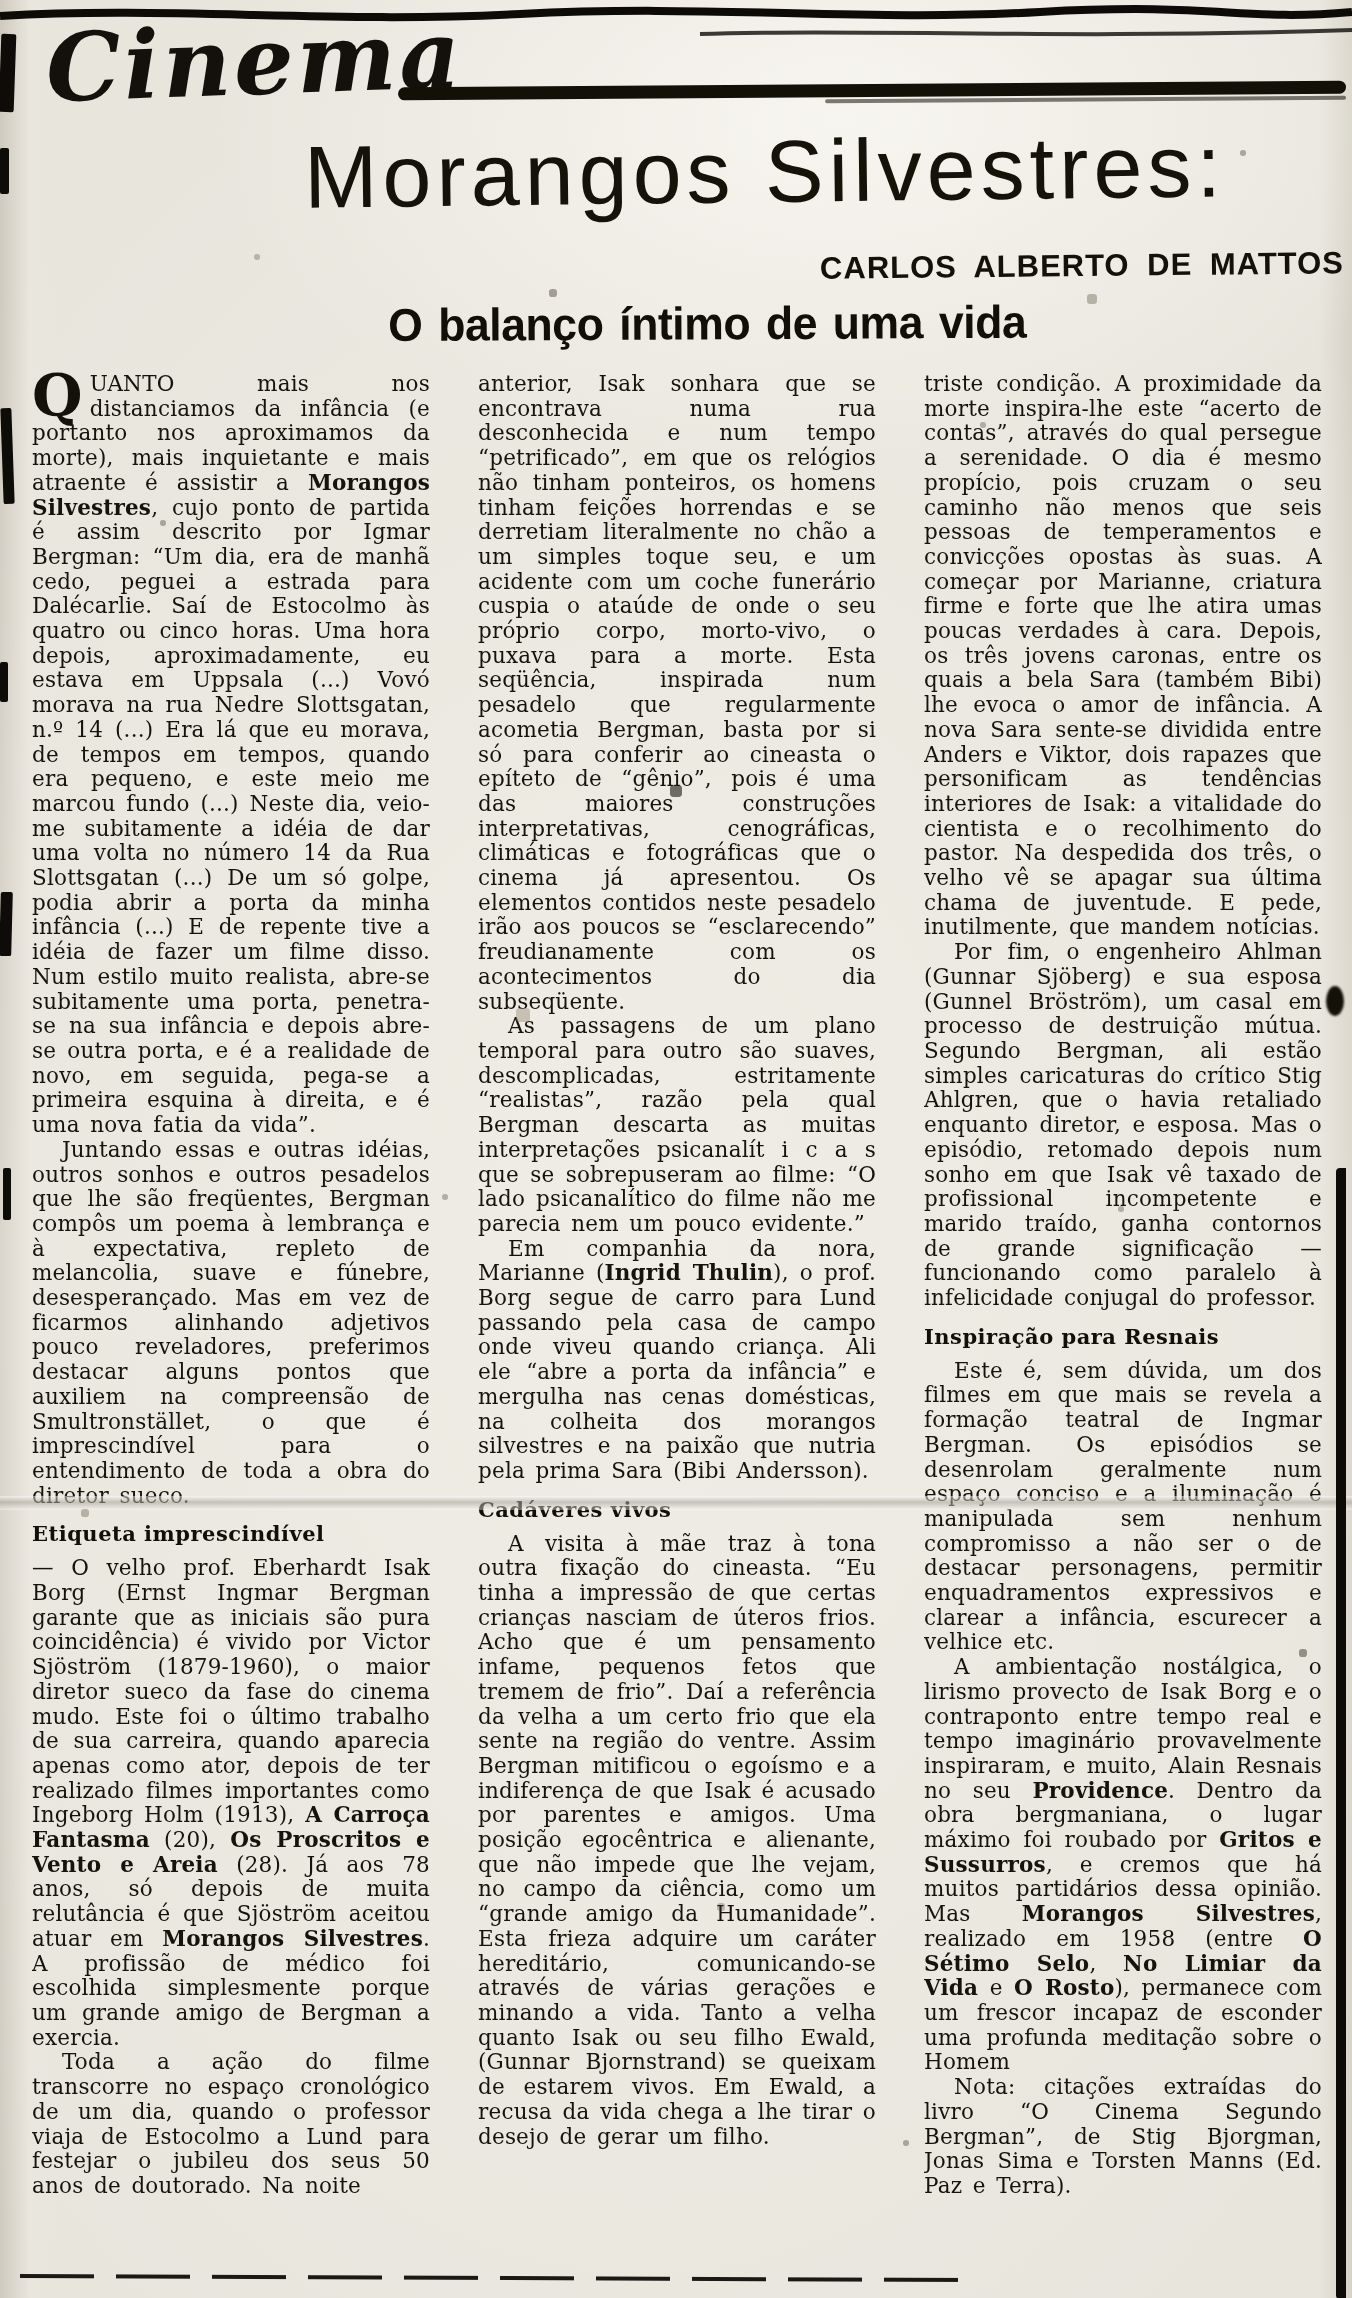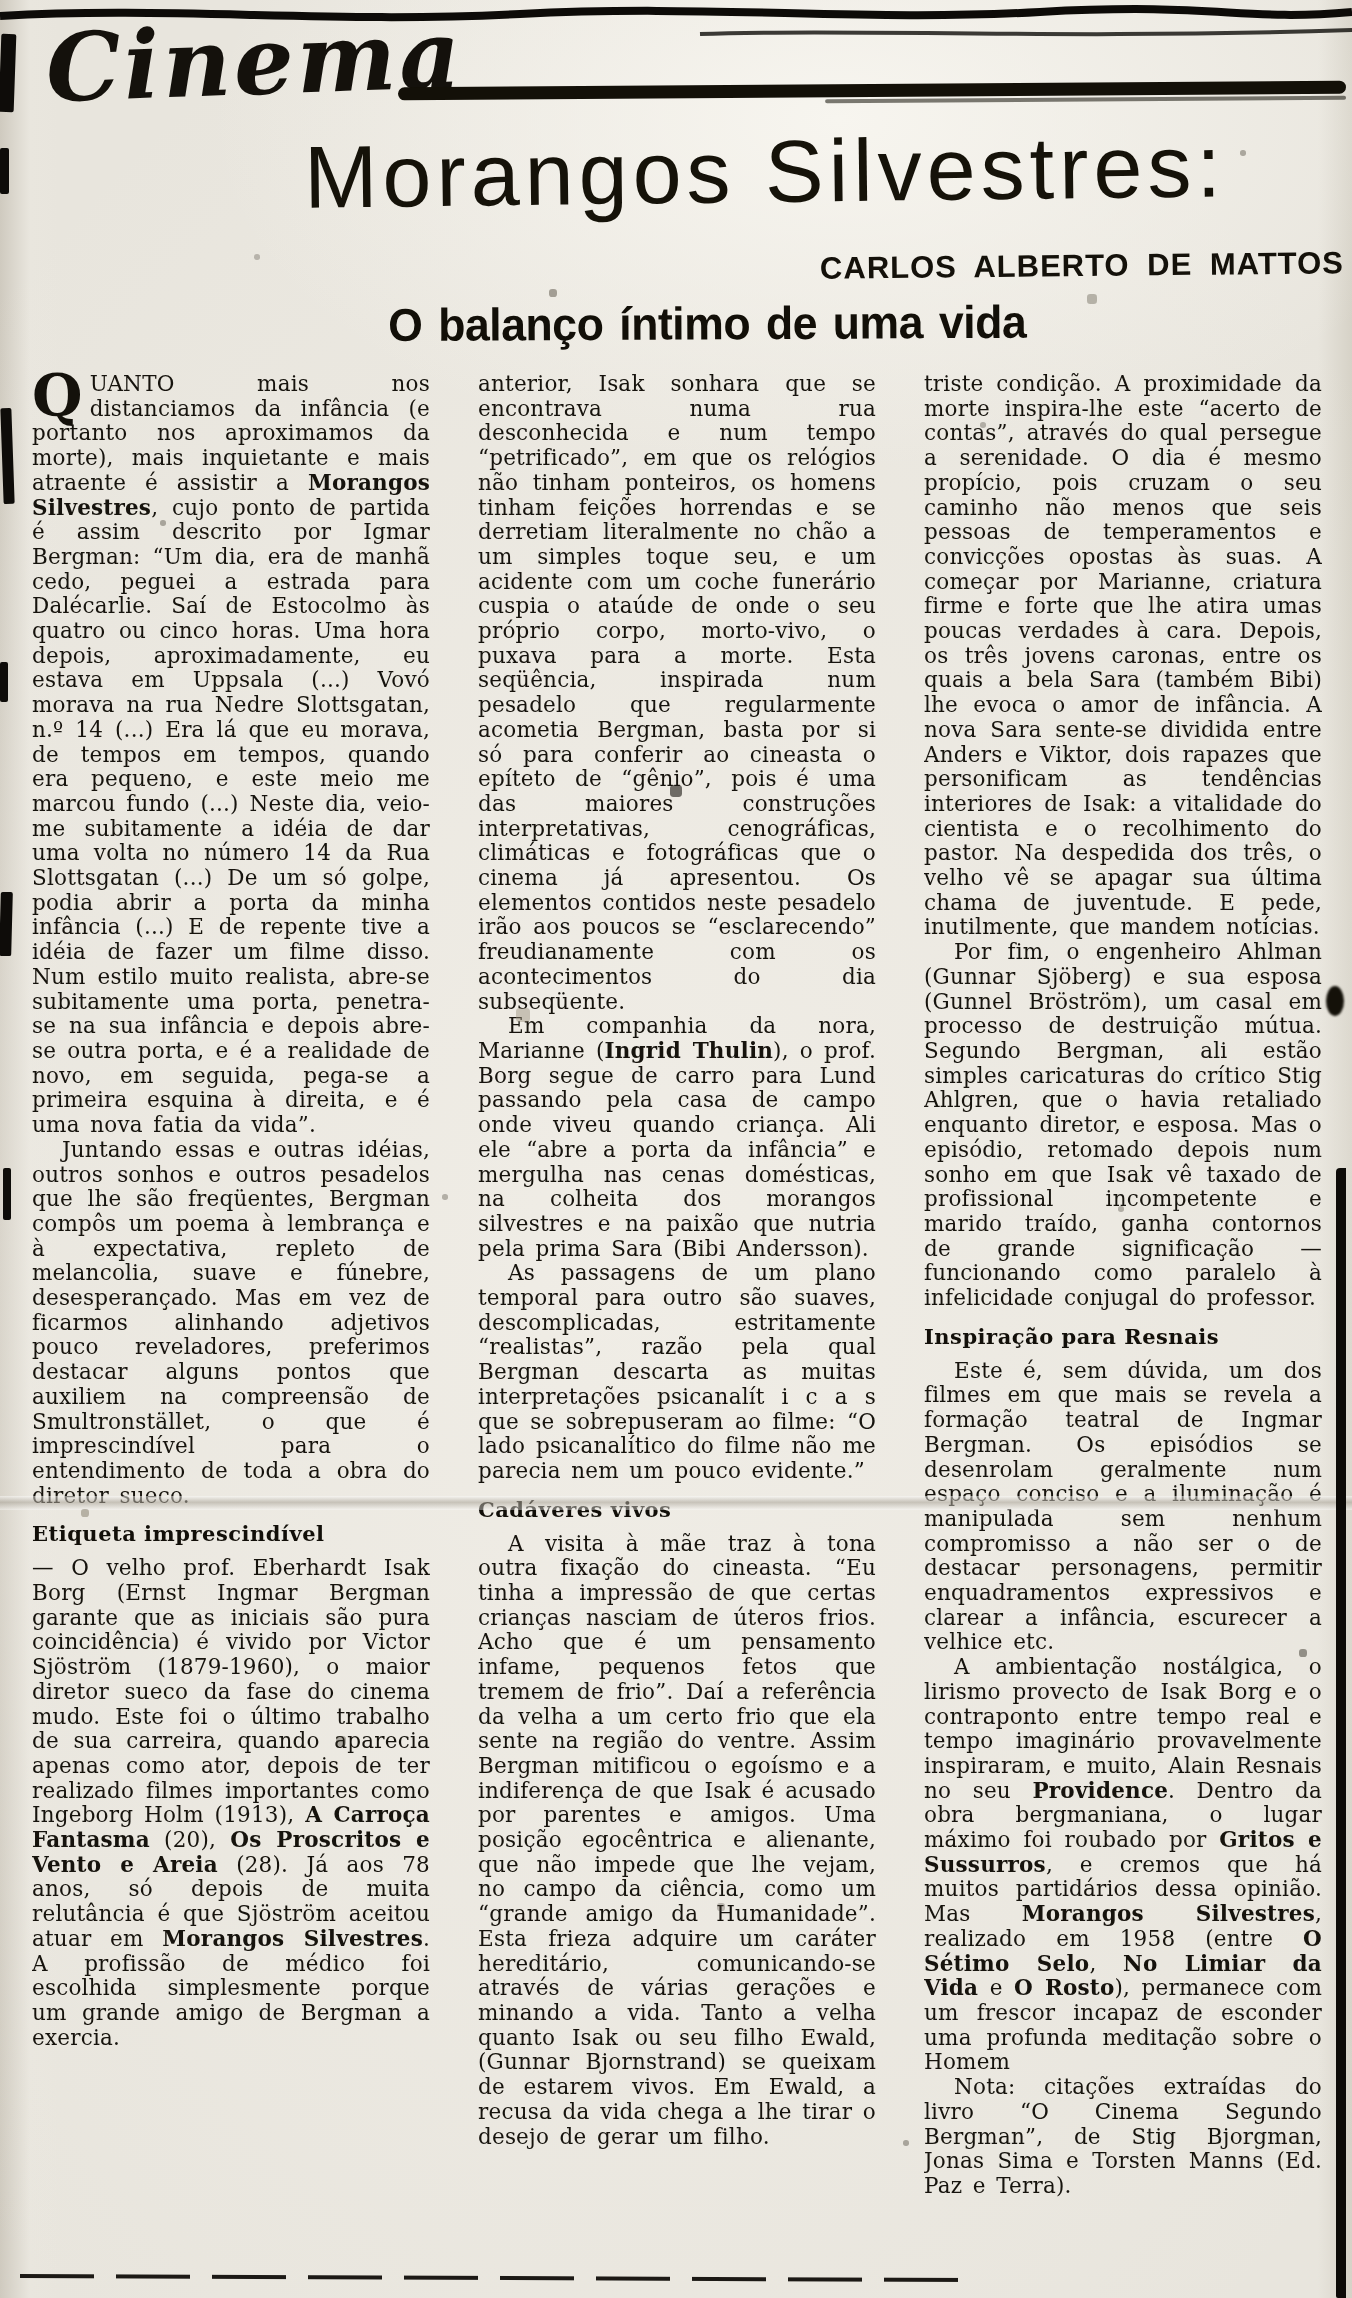--- a/index.html
+++ b/index.html
@@ -142,25 +142,26 @@
   <div class="title">Morangos Silvestres:</div>
   <div class="byline">CARLOS ALBERTO DE MATTOS</div>
   <div class="subtitle">O balanço íntimo de uma vida</div>
 
   <div class="columns">
     <div class="col">
         <p class="para noindent"><span class="dropcap">Q</span>UANTO mais nos distanciamos da infância (e portanto nos aproximamos da morte), mais inquietante e mais atraente é assistir a <b>Morangos Silvestres</b>, cujo ponto de partida é assim descrito por Igmar Bergman: “Um dia, era de manhã cedo, peguei a estrada para Dalécarlie. Saí de Estocolmo às quatro ou cinco horas. Uma hora depois, aproximadamente, eu estava em Uppsala (...) Vovó morava na rua Nedre Slottsgatan, n.º 14 (...) Era lá que eu morava, de tempos em tempos, quando era pequeno, e este meio me marcou fundo (...) Neste dia, veio-me subitamente a idéia de dar uma volta no número 14 da Rua Slottsgatan (...) De um só golpe, podia abrir a porta da minha infância (...) E de repente tive a idéia de fazer um filme disso. Num estilo muito realista, abre-se subitamente uma porta, penetra-se na sua infância e depois abre-se outra porta, e é a realidade de novo, em seguida, pega-se a primeira esquina à direita, e é uma nova fatia da vida”.</p>
         <p class="para">Juntando essas e outras idéias, outros sonhos e outros pesadelos que lhe são freqüentes, Bergman compôs um poema à lembrança e à expectativa, repleto de melancolia, suave e fúnebre, desesperançado. Mas em vez de ficarmos alinhando adjetivos pouco reveladores, preferimos destacar alguns pontos que auxiliem na compreensão de Smultronstället, o que é imprescindível para o entendimento de toda a obra do diretor sueco.</p>
         <h3 class="sec-heading">Etiqueta imprescindível</h3>
         <p class="para noindent">— O velho prof. Eberhardt Isak Borg (Ernst Ingmar Bergman garante que as iniciais são pura coincidência) é vivido por Victor Sjöström (1879-1960), o maior diretor sueco da fase do cinema mudo. Este foi o último trabalho de sua carreira, quando aparecia apenas como ator, depois de ter realizado filmes importantes como Ingeborg Holm (1913), <b>A Carroça Fantasma</b> (20), <b>Os Proscritos e Vento e Areia</b> (28). Já aos 78 anos, só depois de muita relutância é que Sjöström aceitou atuar em <b>Morangos Silvestres</b>. A profissão de médico foi escolhida simplesmente porque um grande amigo de Bergman a exercia.</p>
+        <p class="para">Toda a ação do filme transcorre no espaço cronológico de um dia, quando o professor viaja de Estocolmo a Lund para festejar o jubileu dos seus 50 anos de doutorado. Na noite</p>
       </div>
     <div class="col">
         <p class="para noindent">anterior, Isak sonhara que se encontrava numa rua desconhecida e num tempo “petrificado”, em que os relógios não tinham ponteiros, os homens tinham feições horrendas e se derretiam literalmente no chão a um simples toque seu, e um acidente com um coche funerário cuspia o ataúde de onde o seu próprio corpo, morto-vivo, o puxava para a morte. Esta seqüência, inspirada num pesadelo que regularmente acometia Bergman, basta por si só para conferir ao cineasta o epíteto de “gênio”, pois é uma das maiores construções interpretativas, cenográficas, climáticas e fotográficas que o cinema já apresentou. Os elementos contidos neste pesadelo irão aos poucos se “esclarecendo” freudianamente com os acontecimentos do dia subseqüente.</p>
+        <p class="para">As passagens de um plano temporal para outro são suaves, descomplicadas, estritamente “realistas”, razão pela qual Bergman descarta as muitas interpretações psicanalít i c a s que se sobrepuseram ao filme: “O lado psicanalítico do filme não me parecia nem um pouco evidente.”</p>
         <p class="para">Em companhia da nora, Marianne (<b>Ingrid Thulin</b>), o prof. Borg segue de carro para Lund passando pela casa de campo onde viveu quando criança. Ali ele “abre a porta da infância” e mergulha nas cenas domésticas, na colheita dos morangos silvestres e na paixão que nutria pela prima Sara (Bibi Andersson).</p>
-        <p class="para">As passagens de um plano temporal para outro são suaves, descomplicadas, estritamente “realistas”, razão pela qual Bergman descarta as muitas interpretações psicanalít i c a s que se sobrepuseram ao filme: “O lado psicanalítico do filme não me parecia nem um pouco evidente.”</p>
         <h3 class="sec-heading">Cadáveres vivos</h3>
         <p class="para">A visita à mãe traz à tona outra fixação do cineasta. “Eu tinha a impressão de que certas crianças nasciam de úteros frios. Acho que é um pensamento infame, pequenos fetos que tremem de frio”. Daí a referência da velha a um certo frio que ela sente na região do ventre. Assim Bergman mitificou o egoísmo e a indiferença de que Isak é acusado por parentes e amigos. Uma posição egocêntrica e alienante, que não impede que lhe vejam, no campo da ciência, como um “grande amigo da Humanidade”. Esta frieza adquire um caráter hereditário, comunicando-se através de várias gerações e minando a vida. Tanto a velha quanto Isak ou seu filho Ewald, (Gunnar Bjornstrand) se queixam de estarem vivos. Em Ewald, a recusa da vida chega a lhe tirar o desejo de gerar um filho.</p>
       </div>
     <div class="col">
         <p class="para noindent">triste condição. A proximidade da morte inspira-lhe este “acerto de contas”, através do qual persegue a serenidade. O dia é mesmo propício, pois cruzam o seu caminho não menos que seis pessoas de temperamentos e convicções opostas às suas. A começar por Marianne, criatura firme e forte que lhe atira umas poucas verdades à cara. Depois, os três jovens caronas, entre os quais a bela Sara (também Bibi) lhe evoca o amor de infância. A nova Sara sente-se dividida entre Anders e Viktor, dois rapazes que personificam as tendências interiores de Isak: a vitalidade do cientista e o recolhimento do pastor. Na despedida dos três, o velho vê se apagar sua última chama de juventude. E pede, inutilmente, que mandem notícias.</p>
         <p class="para">Por fim, o engenheiro Ahlman (Gunnar Sjöberg) e sua esposa (Gunnel Bröström), um casal em processo de destruição mútua. Segundo Bergman, ali estão simples caricaturas do crítico Stig Ahlgren, que o havia retaliado enquanto diretor, e esposa. Mas o episódio, retomado depois num sonho em que Isak vê taxado de profissional incompetente e marido traído, ganha contornos de grande significação — funcionando como paralelo à infelicidade conjugal do professor.</p>
         <h3 class="sec-heading">Inspiração para Resnais</h3>
         <p class="para">Este é, sem dúvida, um dos filmes em que mais se revela a formação teatral de Ingmar Bergman. Os episódios se desenrolam geralmente num espaço conciso e a iluminação é manipulada sem nenhum compromisso a não ser o de destacar personagens, permitir enquadramentos expressivos e clarear a infância, escurecer a velhice etc.</p>
         <p class="para">A ambientação nostálgica, o lirismo provecto de Isak Borg e o contraponto entre tempo real e tempo imaginário provavelmente inspiraram, e muito, Alain Resnais no seu <b>Providence</b>. Dentro da obra bergmaniana, o lugar máximo foi roubado por <b>Gritos e Sussurros</b>, e cremos que há muitos partidários dessa opinião. Mas <b>Morangos Silvestres</b>, realizado em 1958 (entre <b>O Sétimo Selo</b>, <b>No Limiar da Vida</b> e <b>O Rosto</b>), permanece com um frescor incapaz de esconder uma profunda meditação sobre o Homem</p>
         <p class="para">Nota: citações extraídas do livro “O Cinema Segundo Bergman”, de Stig Bjorgman, Jonas Sima e Torsten Manns (Ed. Paz e Terra).</p>

